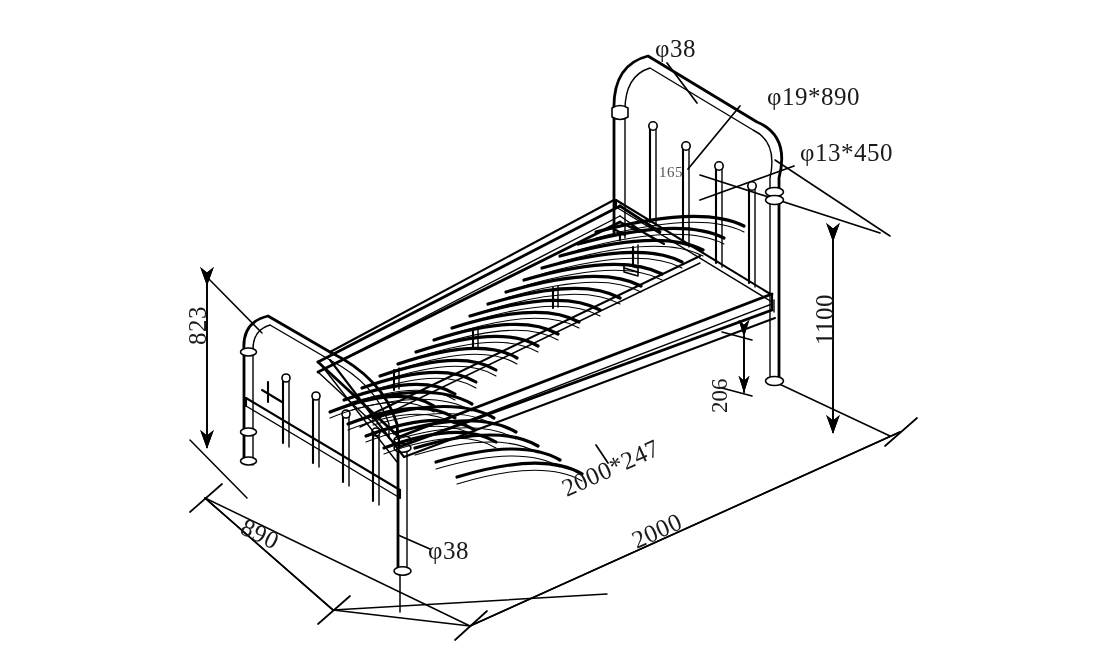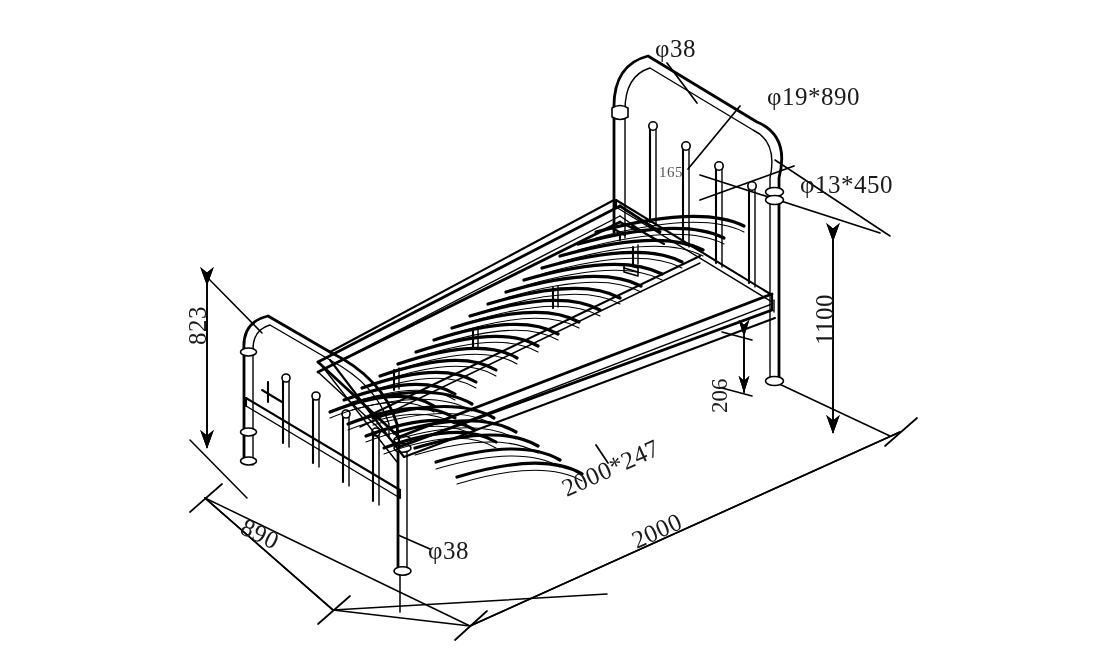--- a/index.html
+++ b/index.html
@@ -280,21 +280,21 @@
       <path class="dx" d="M207,284 L207,447" marker-start="url(#ar)" marker-end="url(#ar)"></path>
       <path class="dx" d="M833,240 L833,432" marker-start="url(#ar)" marker-end="url(#ar)"></path>
       <path class="dx" d="M744,336 L744,392" marker-start="url(#arS)" marker-end="url(#arS)"></path>
     </g>
   </svg>
 
   <div class="lbl dim" style="left:655px;top:36px;">φ38</div>
 
   <div class="lbl dim" style="left:731px;top:84px;margin-left:36px;">φ19*890</div>
 
-  <div class="lbl dim" style="left:800px;top:140px;margin-top:32px;">φ13*450</div>
+  <div class="lbl dim" style="left:800px;top:140px;">φ13*450</div>
 
   <div class="lbl lbl-165" style="left:659px;top:165px;font-family:Liberation Serif, serif;">165</div>
 
   <div class="lbl dim" style="left:428px;top:538px;">φ38</div>
 
   <div class="lbl dim" style="left:185px;top:345px;transform:rotate(-90deg);transform-origin:left top;">823</div>
 
   <div class="lbl dim" style="left:812px;top:345px;transform:rotate(-90deg);transform-origin:left top;">1100</div>
 
   <div class="lbl dim-sm" style="left:708px;top:413px;transform:rotate(-90deg);transform-origin:left top;">206</div>

